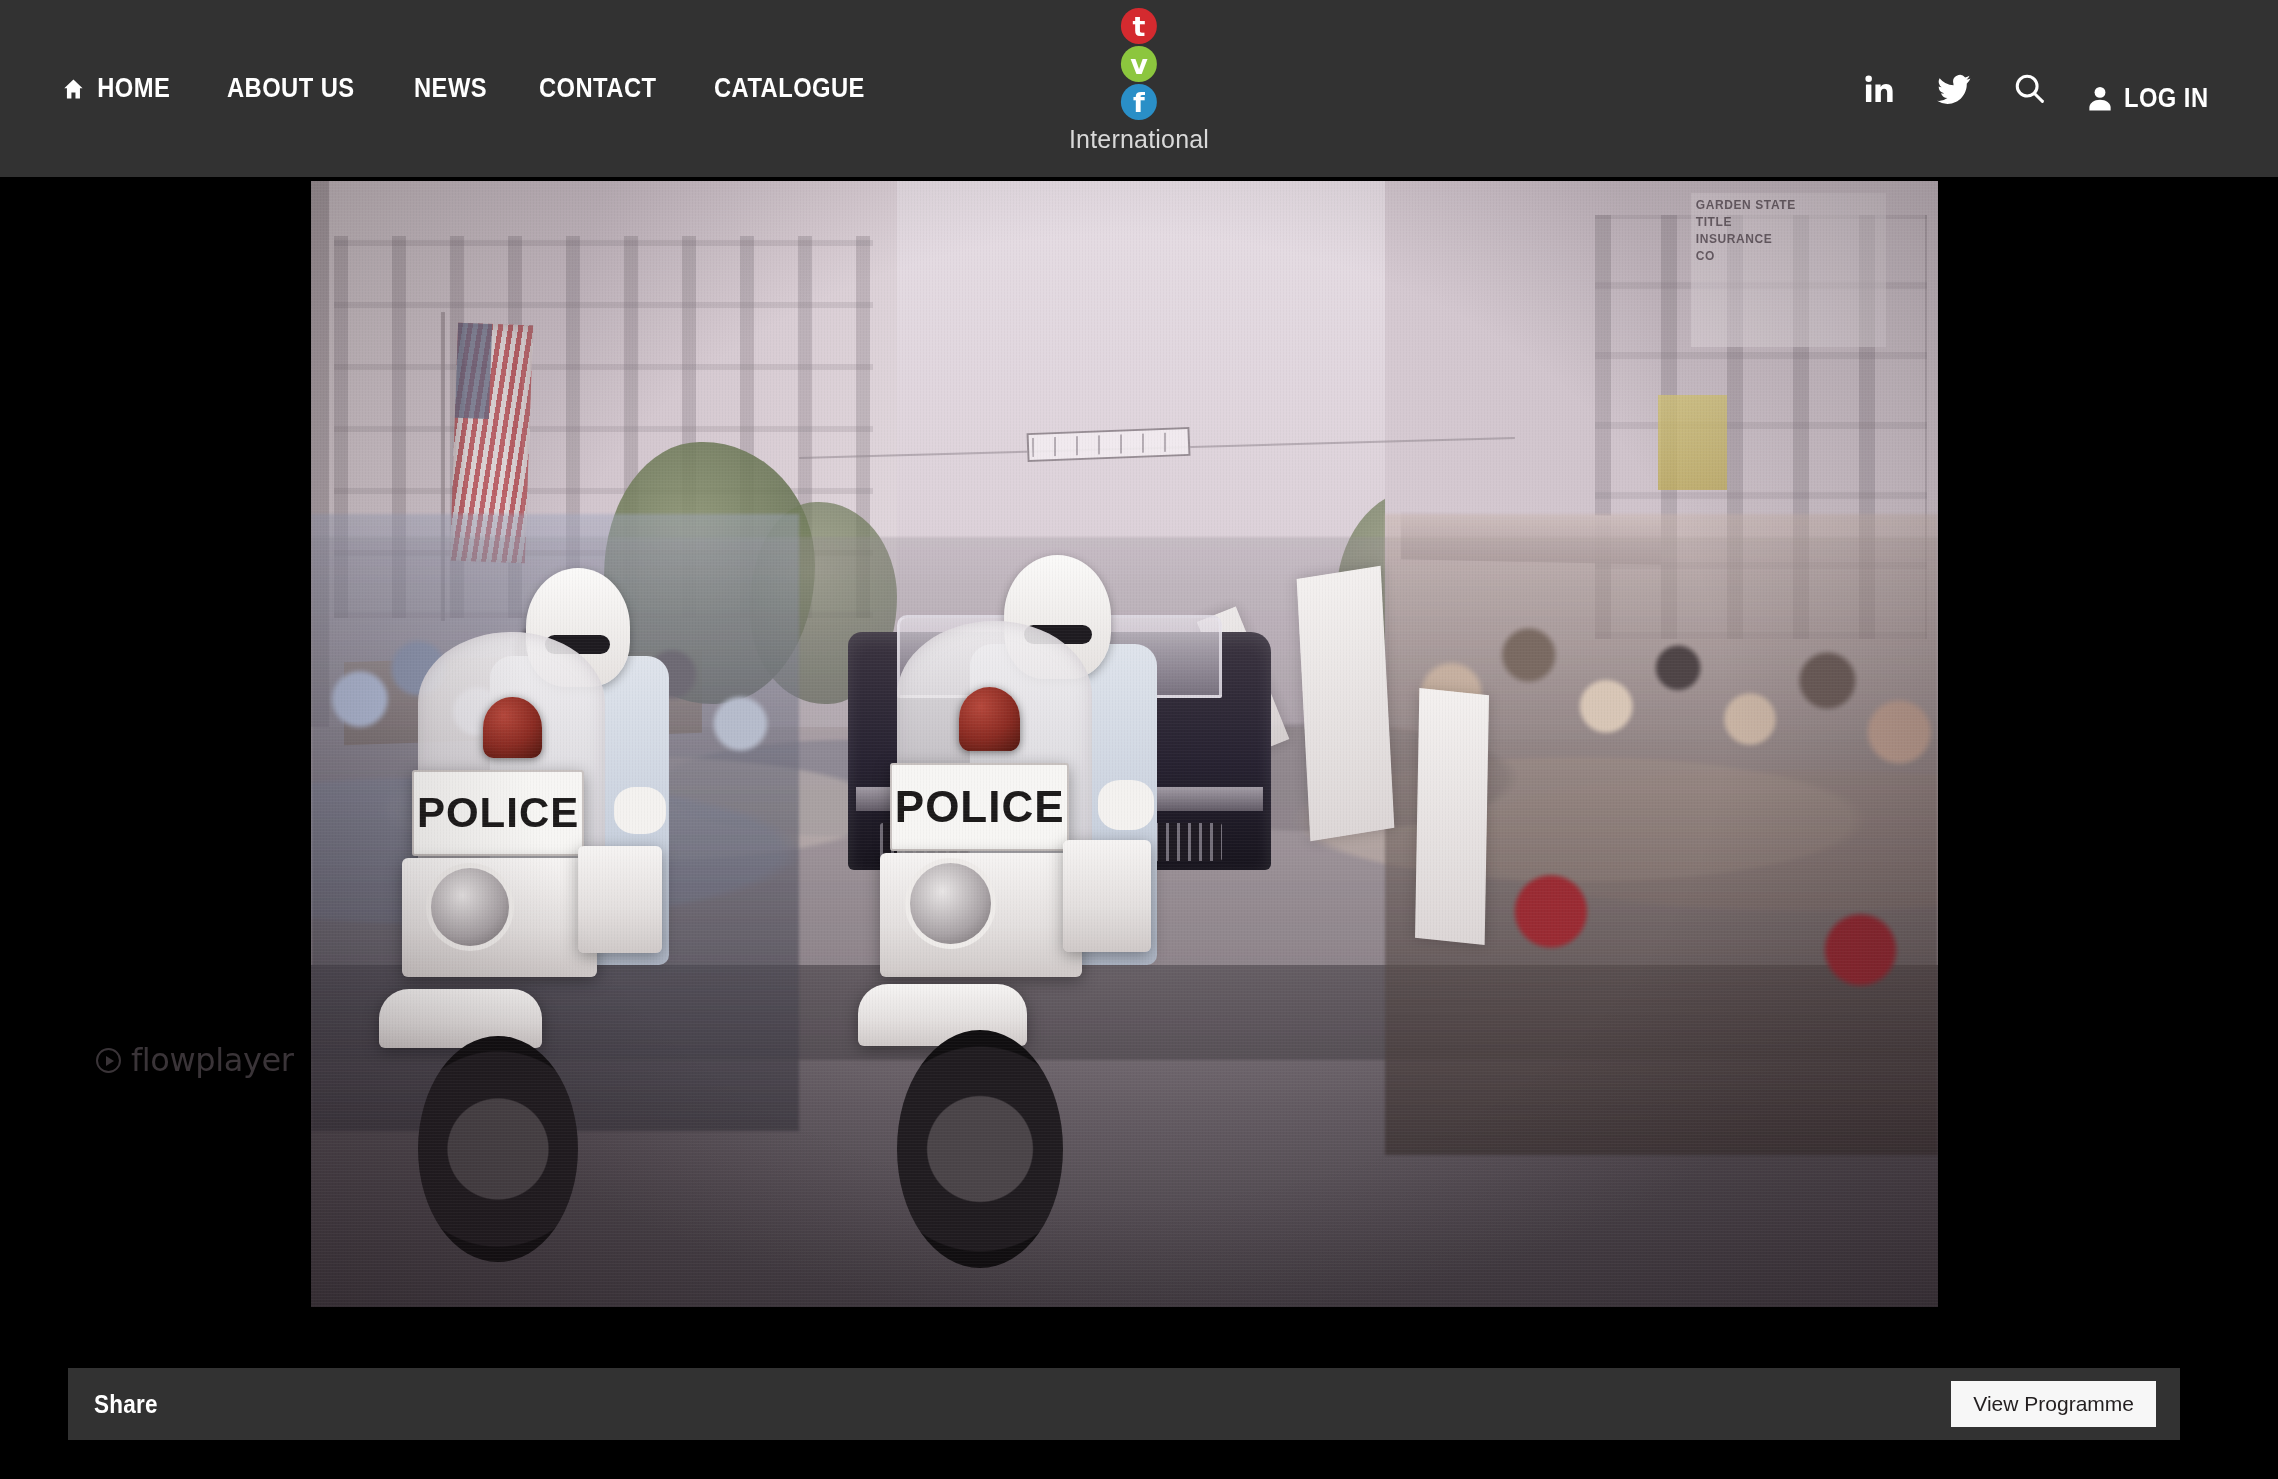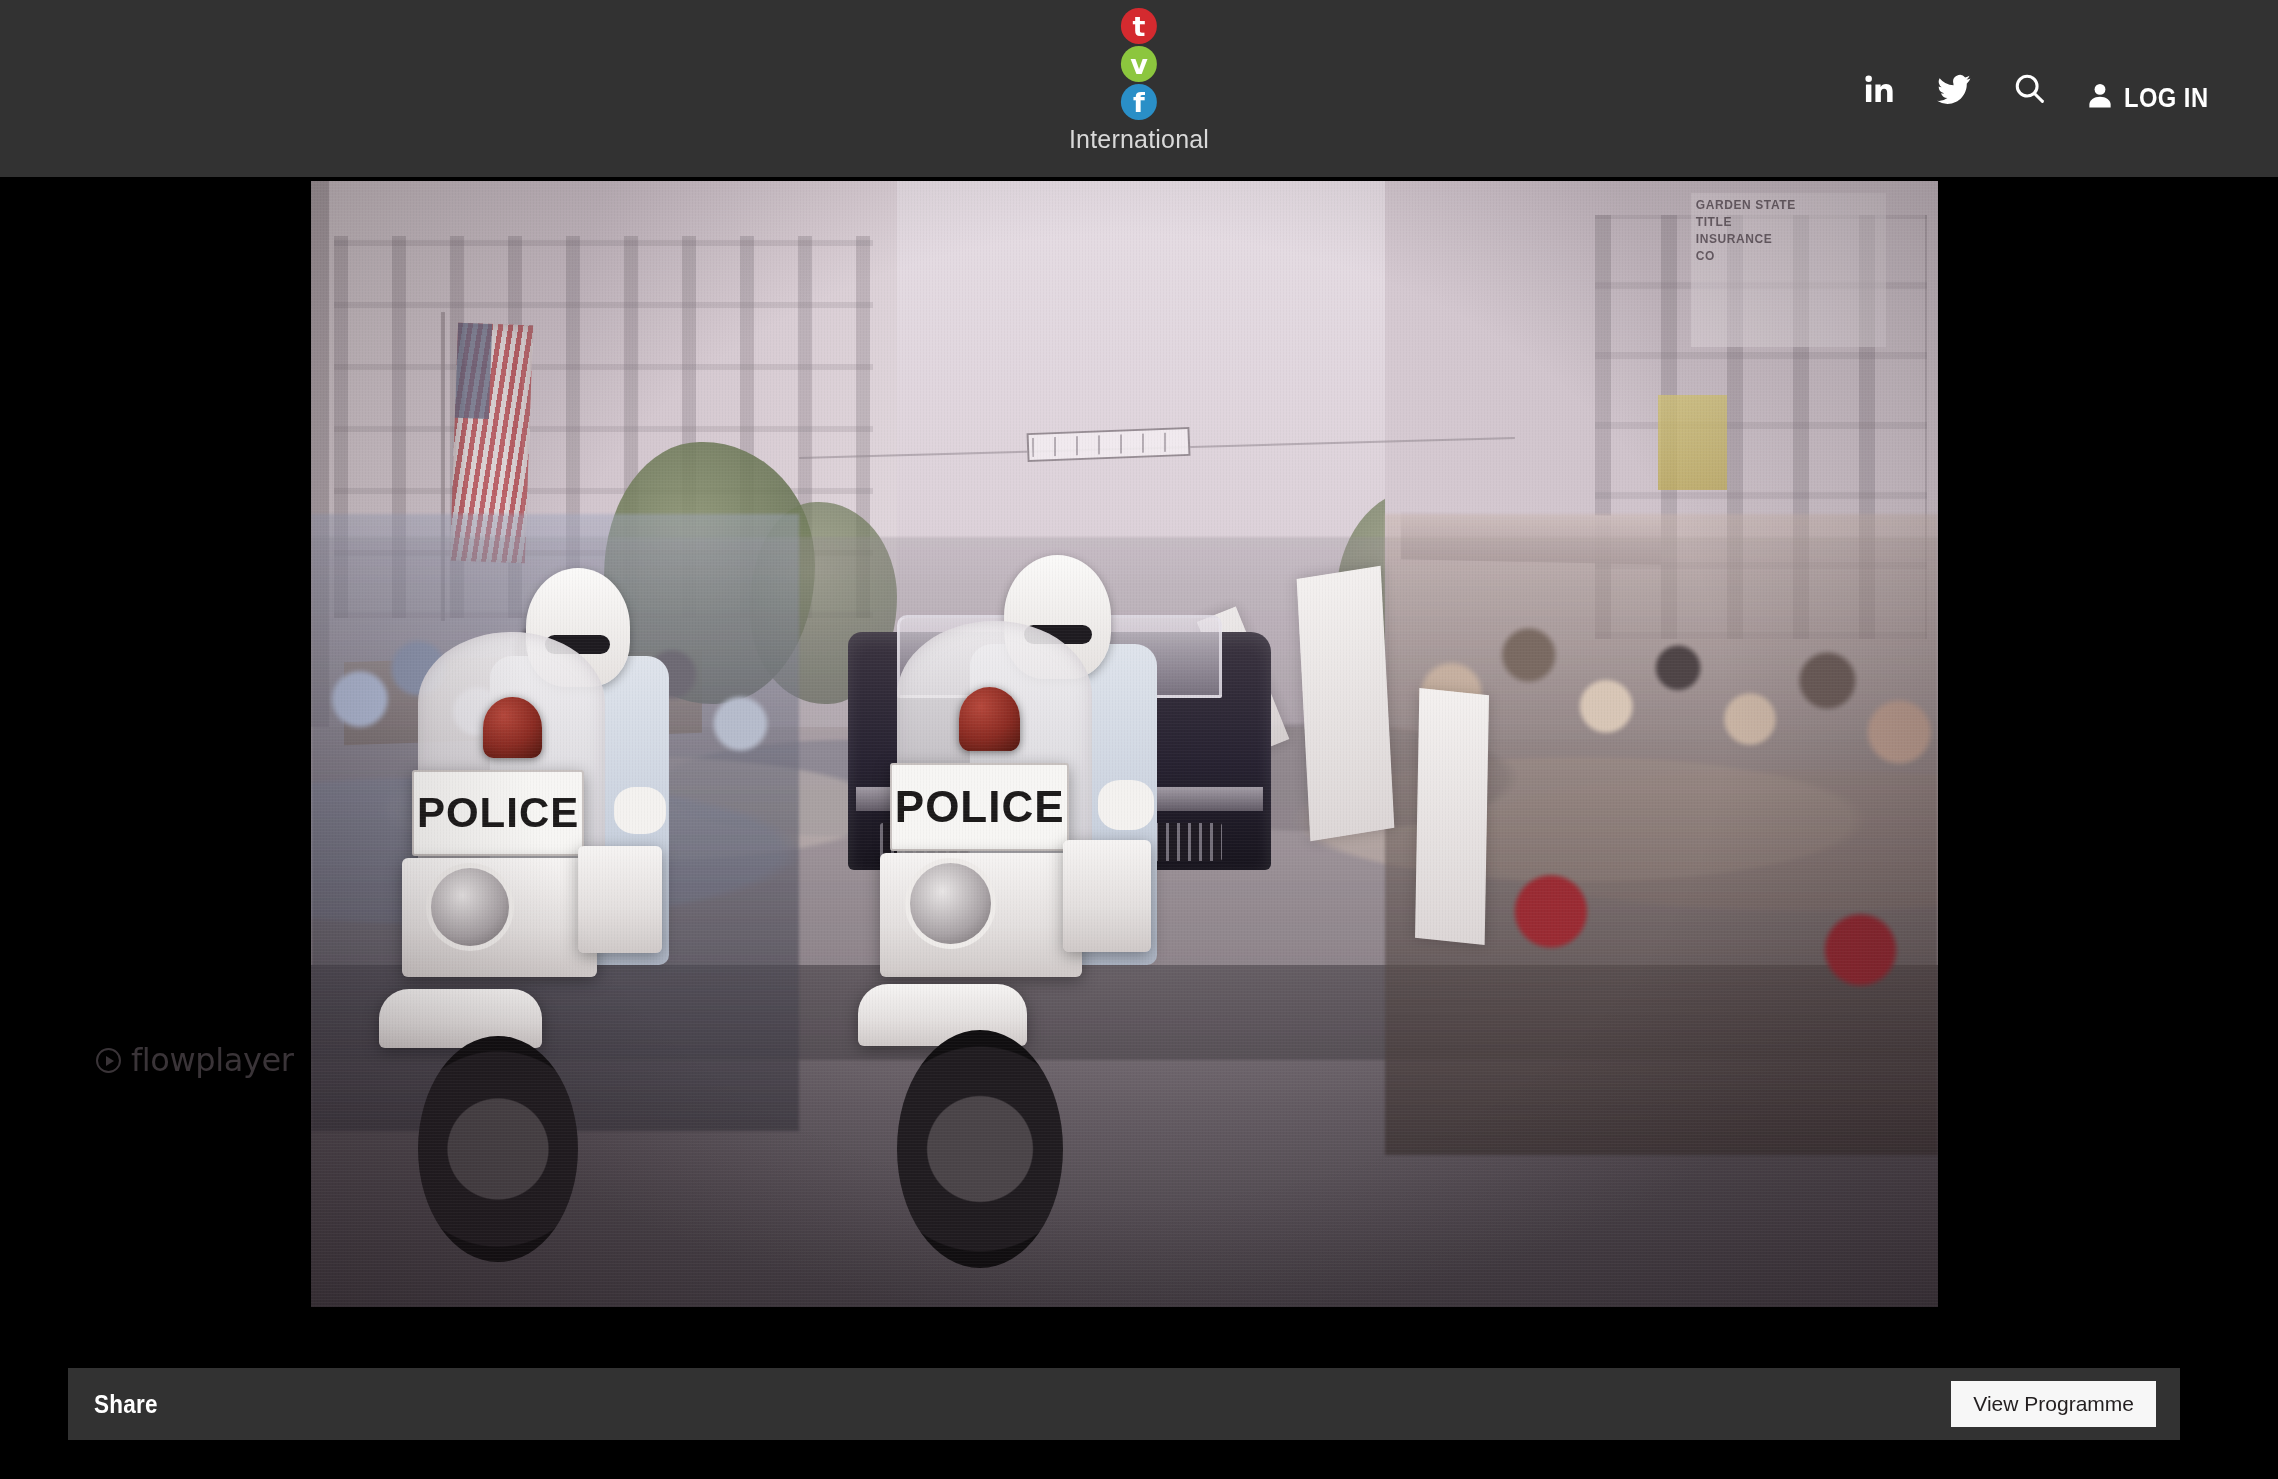--- a/index.html
+++ b/index.html
@@ -83,21 +83,21 @@
     position: absolute;
     right: 58px; top: 0;
     height: 177px;
     display: flex;
     align-items: center;
     gap: 42px;
   }
   .hdr-icon { cursor: pointer; display: flex; align-items: center; }
   #login-button {
     display: flex;
-    align-items: flex-start;
+    align-items: center;
     gap: 12px;
     cursor: pointer;
     margin-top: 20px;
   }
   #login-label {
     color: #fff;
     font-size: 27px;
     font-weight: 700;
     letter-spacing: 0.5px;
     font-family: "Liberation Sans Narrow", "Liberation Sans", sans-serif;
@@ -458,20 +458,48 @@
     cursor:pointer;
     font-family:"Liberation Sans", sans-serif;
     line-height:1.1;
   }
 </style>
 </head>
 <body>
 
 <header id="site-header" style="background: rgb(50, 50, 50);">
 
+  <nav id="main-nav">
+
+    <a class="nav-link">
+      <span class="home-icon">
+        <svg width="26" height="24" viewBox="0 0 24 24" fill="#ffffff" aria-hidden="true">
+          <path d="M12 2.5 1.6 11.2h3v10.3h5.1v-6h4.6v6h5.1V11.2h3L12 2.5z"></path>
+        </svg>
+      </span>
+      <span>HOME</span>
+    </a>
+
+    <a class="nav-link">
+      <span>ABOUT US</span>
+    </a>
+
+    <a class="nav-link">
+      <span>NEWS</span>
+    </a>
+
+    <a class="nav-link">
+      <span>CONTACT</span>
+    </a>
+
+    <a class="nav-link">
+      <span>CATALOGUE</span>
+    </a>
+
+  </nav>
 
   <div id="brand-logo">
     <span class="logo-dot" id="logo-dot-t" style="background: rgb(212, 42, 47);">t</span>
     <span class="logo-dot" id="logo-dot-v" style="background: rgb(140, 198, 62);">v</span>
     <span class="logo-dot" id="logo-dot-f" style="background: rgb(42, 143, 199);">f</span>
     <span id="logo-word">International</span>
   </div>
 
   <div id="header-actions">
 

